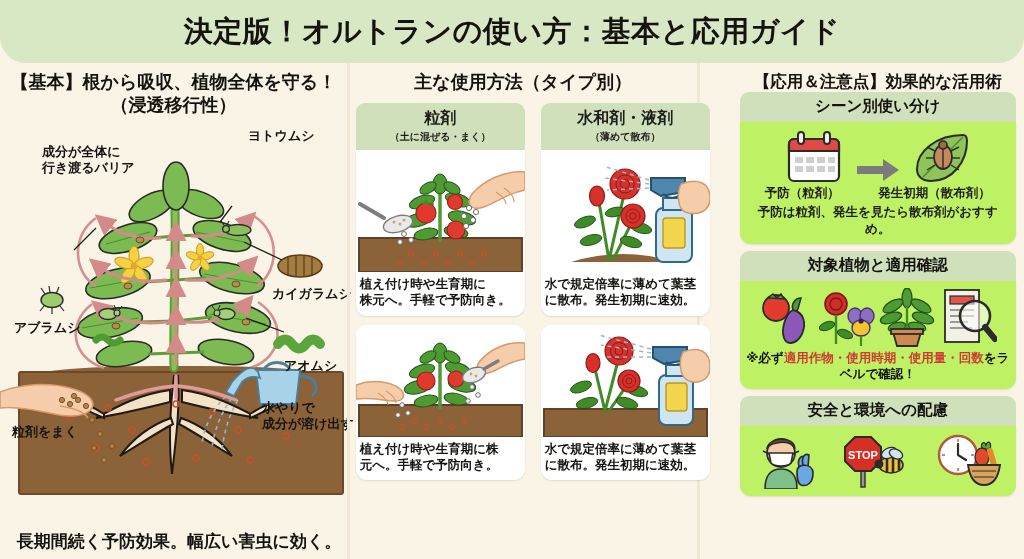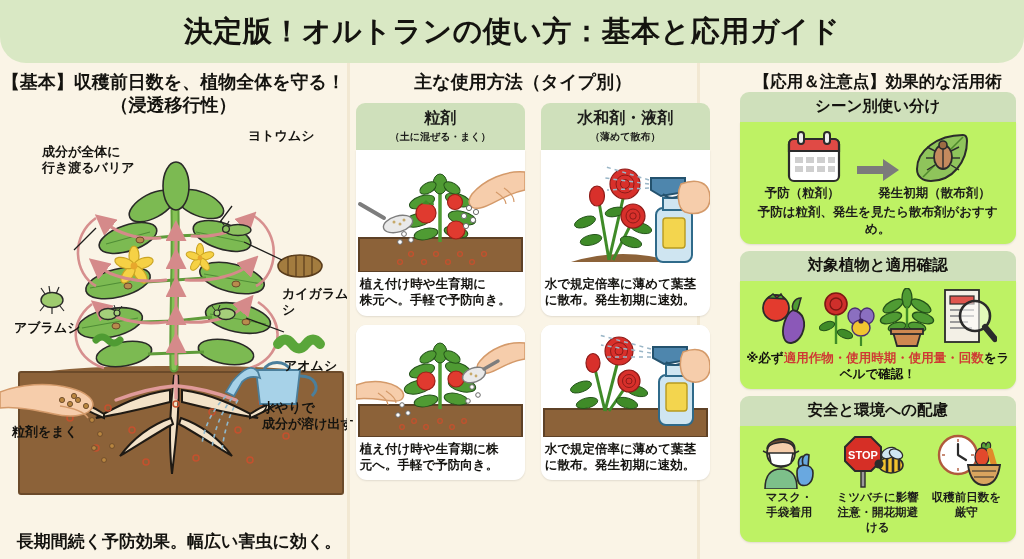--- a/index.html
+++ b/index.html
@@ -206,21 +206,21 @@
 <div id="page">
 
   <div class="header">
     <div class="header-title">決定版！オルトランの使い方：基本と応用ガイド</div>
   </div>
 
   <div class="columns">
 
     <div class="col-left">
       <div class="col-heading">
-        <div>【基本】収穫前日数を、植物全体を守る！</div>
+        <div>【基本】根から吸収、植物全体を守る！</div>
         <div>（浸透移行性）</div>
       </div>
 
       <div class="plant-scene">
 
         <div class="soil-top"></div>
         <div class="soil-band"></div>
 
         <svg class="abs" style="left:0;top:0;" width="358" height="385" viewBox="0 0 358 385">
           <defs>
@@ -427,21 +427,21 @@
               <path d="M-20,26 C-34,40 -42,58 -44,74"></path>
               <path d="M-14,28 C-26,44 -32,62 -34,78"></path>
               <path d="M-8,30 C-18,46 -22,64 -24,80"></path>
             </g>
           </g>
         </svg>
 
         <div class="label-note" style="left: 10px; top: 26px; white-space: pre-line; margin-left: 32px;">成分が全体に
 行き渡るバリア</div>
         <div class="label-note" style="left:248px; top:10px;">ヨトウムシ</div>
-        <div class="label-note" style="left:272px; top:168px;margin-left:10px;">カイガラムシ</div>
+        <div class="label-note" style="left:272px; top:168px;">カイガラムシ</div>
         <div class="label-note" style="left:284px; top:240px;">アオムシ</div>
         <div class="label-note" style="left:14px; top:202px;">アブラムシ</div>
         <div class="label-note" style="left:12px; top:306px;">粒剤をまく</div>
         <div class="label-note" style="left: 262px; top: 282px; white-space: pre-line;">水やりで
 成分が溶け出す</div>
       </div>
 
       <div class="footer-line">長期間続く予防効果。幅広い害虫に効く。</div>
     </div>
 
@@ -840,26 +840,18 @@
               <path d="M28,22 L28,11 M28,22 L36,27" stroke="#2b2b2b" stroke-width="2.2" stroke-linecap="round"></path>
               <g>
                 <path d="M60,16 C62,10 58,6 56,12 C55,8 50,9 52,16 z" fill="#5aa63a" stroke="#2b2b2b" stroke-width="1.2"></path>
                 <ellipse cx="52" cy="24" rx="7" ry="9" fill="#e2492c" stroke="#2b2b2b" stroke-width="1.3"></ellipse>
                 <path d="M60,18 L64,32" stroke="#e08a2a" stroke-width="6" stroke-linecap="round"></path>
                 <path d="M38,32 L70,32 C68,46 62,52 54,52 C46,52 40,46 38,32 z" fill="#d9a45e" stroke="#2b2b2b" stroke-width="1.8"></path>
                 <path d="M42,38 h24 M44,44 h20" stroke="#2b2b2b" stroke-width="1.2"></path>
               </g>
             </svg>
           </div>
-          <div class="safety-cols">
-            <div style="white-space: pre-line;">マスク・
-手袋着用</div>
-            <div style="white-space: pre-line;">ミツバチに影響
-注意・開花期避ける</div>
-            <div style="white-space: pre-line;">収穫前日数を
-厳守</div>
-          </div>
         </div>
       </div>
 
     </div>
   </div>
 </div>
 
 </body></html>

